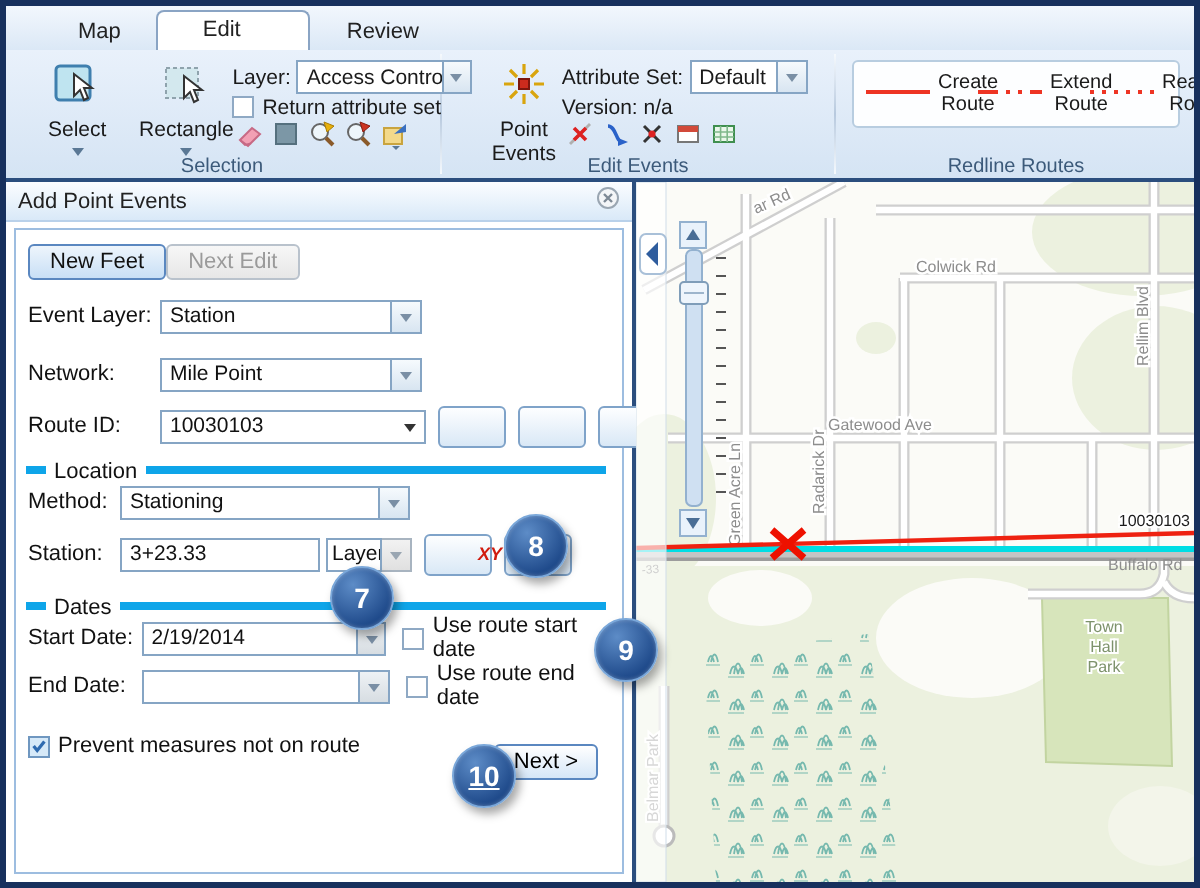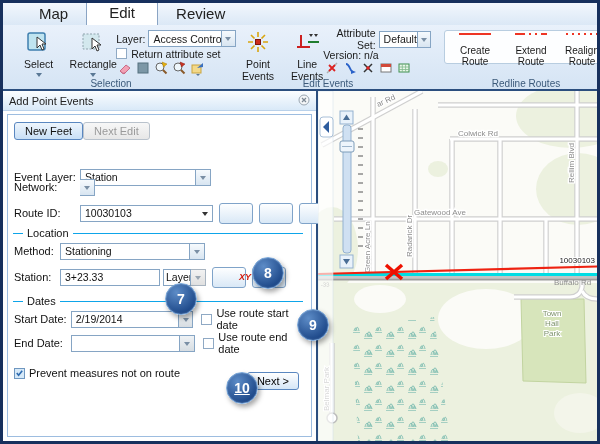--- a/index.html
+++ b/index.html
@@ -1,58 +1,58 @@
 <!DOCTYPE html>
 <html><head>
 <meta charset="utf-8">
 <style>
   * { margin:0; padding:0; box-sizing:border-box; }
   html,body { width:600px; height:444px; font-family:"Liberation Sans",sans-serif; }
   .app { position:relative; width:600px; height:444px; border:3px solid #17305d; background:#dce9f7; overflow:hidden; }
 
   
   .tabbar { height:22px; background:linear-gradient(#f2f7fd,#dbe8f6); display:flex; align-items:flex-end; padding-left:18px; }
-  .tab { font-size:15px; color:#222; padding:3px 18px 3px 18px; cursor:default; }
-  .tab.active { background:#fff; border:1px solid #8aa4c4; border-bottom:none; border-radius:4px 4px 0 0; padding:3px 22px 4px 22px; }
+  .tab { font-size:11px; color:#222; padding:3px 18px 3px 18px; cursor:default; }
+  .tab.active { background:#fff; border:1px solid #8aa4c4; border-bottom:none; border-radius:4px 4px 0 0; padding:3px 34px 4px 22px; }
 
   
   .ribbon { height:66px; background:linear-gradient(#e9f1fb,#d5e4f4); border-bottom:2px solid #2b4e7e; display:flex; position:relative; }
   .rgroup { position:relative; padding:3px 4px 12px 4px; display:flex; }
   .rgroup .glabel { position:absolute; bottom:0; left:0; right:0; text-align:center; font-size:10px; color:#3c5a7a; }
   .vsep { width:1px; background:linear-gradient(#f5f9fd,#b7c9de,#f5f9fd); margin:2px 1px; }
   .bigbtn { width:46px; display:flex; flex-direction:column; align-items:center; padding-top:2px;margin-left:17px; }
   .bigbtn .blabel { font-size:10.5px; color:#1a1a1a; text-align:center; line-height:1.1; margin-top:1px; }
   .caret-dn { width:0; height:0; border:3px solid transparent; border-top:4px solid #5a7895; margin-top:2px; }
   .rcol { display:flex; flex-direction:column; font-size:10.5px; color:#1a1a1a; padding-top:2px; }
   .rrow { display:flex; align-items:center; height:18px; }
   .rrow.icons { gap:4px; padding-left:2px; height:17px; }
   .cbox { height:17px; border:1px solid #86a5c4; background:#fff; padding:1px 4px; font-size:10.5px; display:flex; align-items:center; overflow:hidden; white-space:nowrap; }
   .cbtn { width:15px; height:17px; border:1px solid #86a5c4; border-left:none; background:linear-gradient(#f6fafd,#d8e5f1); display:flex; align-items:center; justify-content:center; }
   .tri { width:0; height:0; border:3px solid transparent; border-top:4px solid #7a8fa5; margin-top:4px; }
   .chk { width:11px; height:11px; border:1px solid #8fa9c4; background:#fff; margin-right:4px; flex:none; }
   .chk.checked { background:#d6e9f8; border-color:#6f97c0; display:flex; align-items:center; justify-content:center; }
 
   .redbox { flex:1; margin:2px 3px 13px 3px; background:#fdfeff; border:1px solid #b8cde0; border-radius:3px; display:flex; justify-content:space-around; align-items:center; padding:2px; }
-  .rl-btn { width:56px; display:flex; flex-direction:column; align-items:center; }
+  .rl-btn { width:56px; display:flex; flex-direction:row; align-items:flex-end; }
   .rl-btn .blabel { font-size:10px; text-align:center; line-height:1.1; color:#1a1a1a; }
 
   
   .content { display:flex; height:350px; }
   .panel { position:relative; width:315px; background:#fff; border-right:2px solid #2b4e7e; }
   .panel-title { height:20px; background:linear-gradient(#fbfdff,#d9e9f8); border-bottom:1px solid #b9d1ea; display:flex; align-items:center; padding:0 6px; font-size:11px; color:#222; }
   .panel-title .spacer { flex:1; }
   .panel-body { position:absolute; top:23px; left:4px; right:4px; bottom:4px; border:1px solid #9dbde0; background:#fff; }
   .prow { position:absolute; left:6px; display:flex; align-items:center; font-size:11px; color:#111; height:20px; }
   .flab { display:inline-block; }
   .w66 { width:66px; } .w46 { width:46px; } .w58 { width:58px; }
   .btn { font-size:11px; padding:2px 10px; border-radius:3px; border:1px solid #5a87c0; background:linear-gradient(#eef5fc,#c8dff6); color:#111; }
   .btn.disabled { border-color:#b9c2cc; background:linear-gradient(#f7f7f7,#e7e7e7); color:#9a9a9a; }
   .ibtn { width:23px; height:21px; border:1px solid #7fa3c9; border-radius:3px; background:linear-gradient(#fdfeff,#d9e8f6); display:flex; align-items:center; justify-content:center; margin-left:6px;padding-left:32px; }
   .ibtn.wide { width:32px; }
-  .grule { position:absolute; left:5px; right:8px; border-top:1px solid #0ea5e9; }
+  .grule { position:absolute; left:5px; right:8px; border-top:4px solid #0ea5e9; }
   .grule > span { position:absolute; top:-7px; left:10px; background:#fff; padding:0 4px; font-size:11px; color:#111; }
   .xy { color:#d11c0f; font-weight:bold; font-style:italic; font-size:9px; }
   .next-btn { position:absolute; right:12px; top:257px; font-size:11px; padding:2px 9px; border:1px solid #5a87c0; border-radius:3px; background:linear-gradient(#ffffff,#d5e6f7); }
 
   
   .map { position:relative; width:279px; height:350px; background:#fbfbf7; overflow:hidden; }
 
   
   .callout { position:absolute; width:32px; height:32px; border-radius:50%; border:1px solid #7aa7d9;
     background:radial-gradient(circle at 35% 28%, #5d8cc7, #1c4788 75%);
@@ -140,32 +140,20 @@
         <span>
           <svg width="24" height="24" viewBox="0 0 24 24">
               <g stroke="#d9a50e" stroke-width="1.6">
                 <path d="M12,2 V7 M12,17 V22 M2,12 H7 M17,12 H22 M5,5 L8.5,8.5 M15.5,15.5 L19,19 M19,5 L15.5,8.5 M8.5,15.5 L5,19"></path>
               </g>
               <rect x="9.5" y="9.5" width="5" height="5" fill="#cc2b1d" stroke="#7d160d"></rect>
             </svg>
         </span>
         <span class="blabel">Point Events</span>
       </div>
-      <div class="bigbtn" style="width:38px;">
-        <span>
-          <svg width="26" height="24" viewBox="0 0 26 24">
-              <path d="M3,17 H16" stroke="#cc1f1f" stroke-width="2"></path>
-              <path d="M7,5 V17" stroke="#cc1f1f" stroke-width="2"></path>
-              <path d="M14,12 H25" stroke="#1f7d2f" stroke-width="2"></path>
-              <polygon points="15,4 19,4 17,7" fill="#333"></polygon>
-              <polygon points="20,4 24,4 22,7" fill="#333"></polygon>
-            </svg>
-        </span>
-        <span class="blabel">Line Events</span>
-      </div>
       <div class="rcol" style="width:128px;text-align:right;">
         <div class="rrow">
           <span class="flab" style="margin-right:3px;">Attribute Set:</span>
           <span class="cbox" style="width:44px;">Default</span>
           <span class="cbtn">
               <span class="tri"></span>
             </span>
         </div>
         <div class="rrow">
           <span>Version:</span>&nbsp;<span>n/a</span>
@@ -233,30 +221,31 @@
               <circle cx="6" cy="6" r="5" fill="#f4f6f8" stroke="#9aa6b2"></circle>
               <path d="M4,4 L8,8 M8,4 L4,8" stroke="#7d8995" stroke-width="1.2"></path>
             </svg></span>
       </div>
       <div class="panel-body">
         <div class="prow" style="top:6px;">
           <button class="btn">New Feet</button>
           <button class="btn disabled" style="margin-left:0;">Next Edit</button>
         </div>
 
-        <div class="prow" style="top:52px;">
+        <div class="prow" style="top:33px;">
           <span class="flab w66">Event Layer:</span>
           <span class="cbox" style="width:116px;">Station</span>
           <span class="cbtn">
               <span class="tri"></span>
             </span>
         </div>
 
         <div class="prow" style="top:62px;">
           <span class="flab w66">Network:</span>
+          <span class="cbox" style="width:116px;">Mile Point</span>
           <span class="cbtn">
               <span class="tri"></span>
             </span>
         </div>
 
         <div class="prow" style="top:88px;">
           <span class="flab w66">Route ID:</span>
           <span class="cbox" style="width:133px;">
               <span>10030103</span>
               <span class="tri" style="margin-left:auto;border-top-color:#333;"></span>

